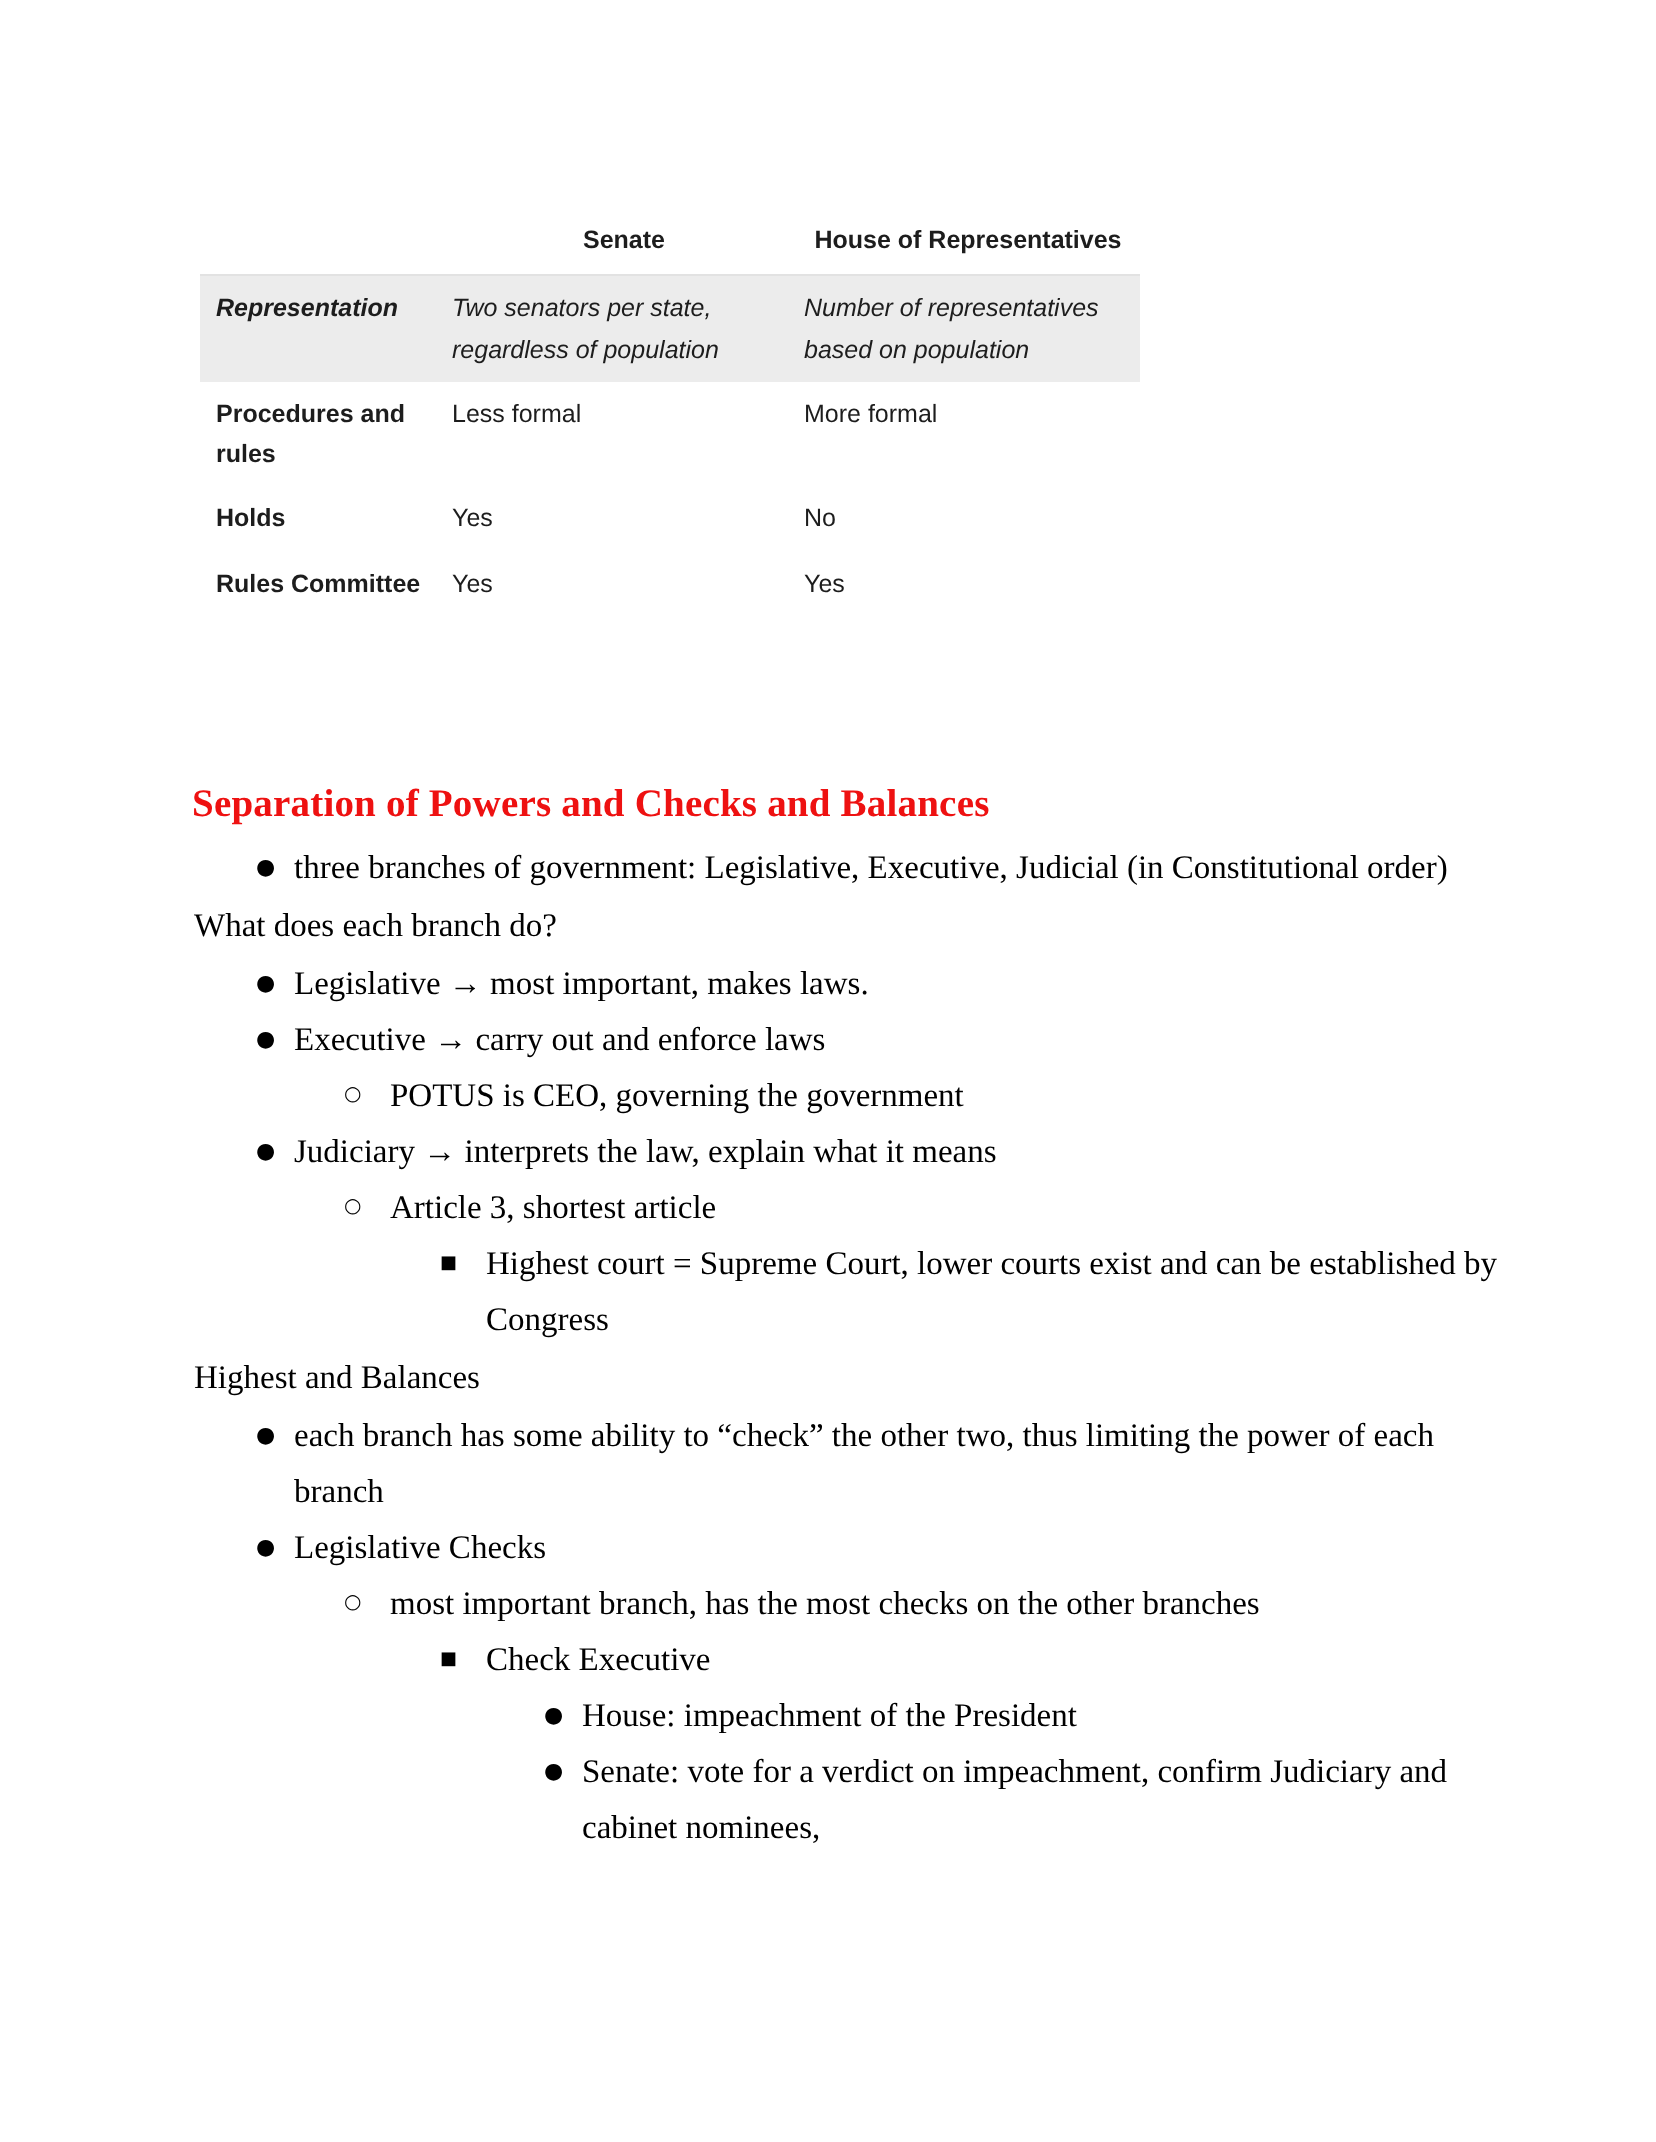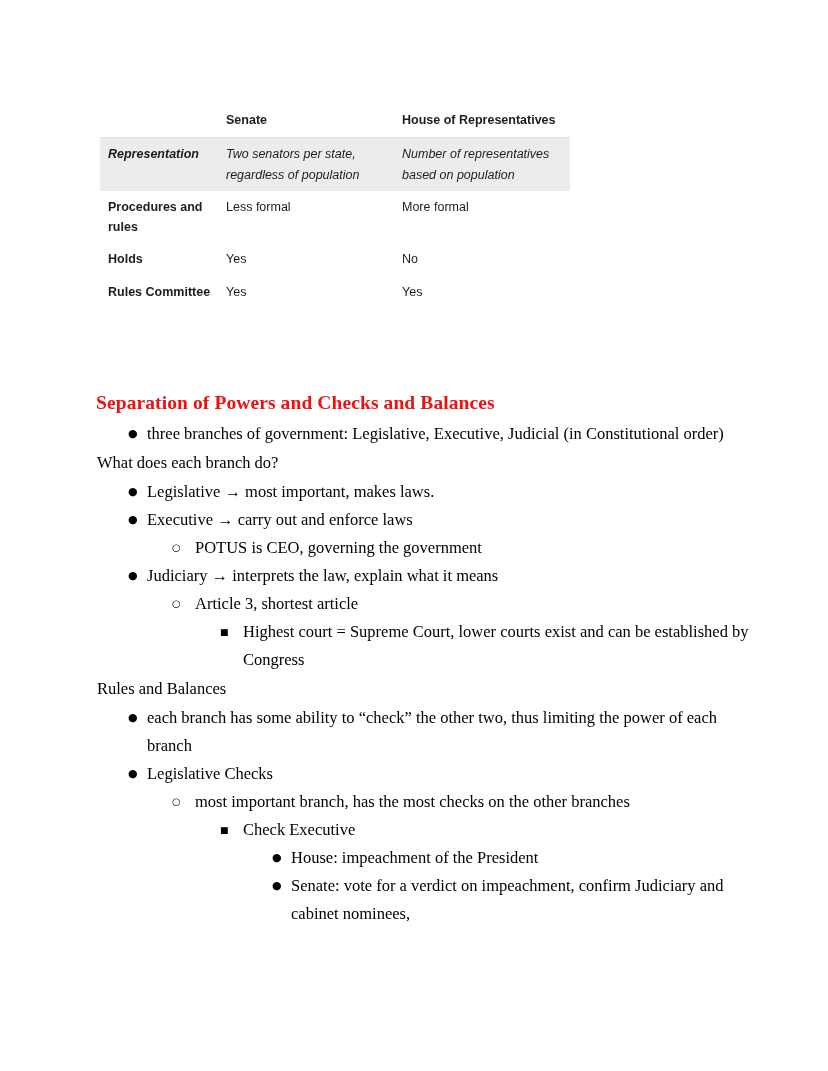--- a/index.html
+++ b/index.html
@@ -43,20 +43,21 @@
     padding: 6px 4px 6px 0;
     line-height: 1.62;
     font-weight: normal;
   }
   table.cmp thead th {
     font-weight: bold;
     padding-top: 2px;
     padding-bottom: 7px;
     border-bottom: 1px solid #e2e2e2;
     color: #1d1d1d;
+    text-align: center;
   }
   table.cmp thead th.blank { border-bottom: 1px solid #e2e2e2; }
   table.cmp tbody th {
     font-weight: bold;
     padding-left: 8px;
     color: #1d1d1d;
   }
   table.cmp tbody tr.shaded th,
   table.cmp tbody tr.shaded td {
     background: #ececec;
@@ -162,21 +163,21 @@
 
   <div class="body" id="body-content">
       <div class="bullet lvl1"><span class="marker">●</span><span>three branches of government: Legislative, Executive, Judicial (in Constitutional order)</span></div>
       <div class="plain">What does each branch do?</div>
       <div class="bullet lvl1"><span class="marker">●</span><span>Legislative → most important, makes laws.</span></div>
       <div class="bullet lvl1"><span class="marker">●</span><span>Executive → carry out and enforce laws</span></div>
       <div class="bullet lvl2"><span class="marker">○</span><span>POTUS is CEO, governing the government</span></div>
       <div class="bullet lvl1"><span class="marker">●</span><span>Judiciary → interprets the law, explain what it means</span></div>
       <div class="bullet lvl2"><span class="marker">○</span><span>Article 3, shortest article</span></div>
       <div class="bullet lvl3"><span class="marker">■</span><span>Highest court = Supreme Court, lower courts exist and can be established by Congress</span></div>
-      <div class="plain">Rules and Balances</div>
+      <div class="plain">Highest and Balances</div>
       <div class="bullet lvl1"><span class="marker">●</span><span>each branch has some ability to “check” the other two, thus limiting the power of each branch</span></div>
       <div class="bullet lvl1"><span class="marker">●</span><span>Legislative Checks</span></div>
       <div class="bullet lvl2"><span class="marker">○</span><span>most important branch, has the most checks on the other branches</span></div>
       <div class="bullet lvl3"><span class="marker">■</span><span>Check Executive</span></div>
       <div class="bullet lvl4"><span class="marker">●</span><span>House: impeachment of the President</span></div>
       <div class="bullet lvl4"><span class="marker">●</span><span>Senate: vote for a verdict on impeachment, confirm Judiciary and cabinet nominees,</span></div>
     </div>
 
 </div>
 

